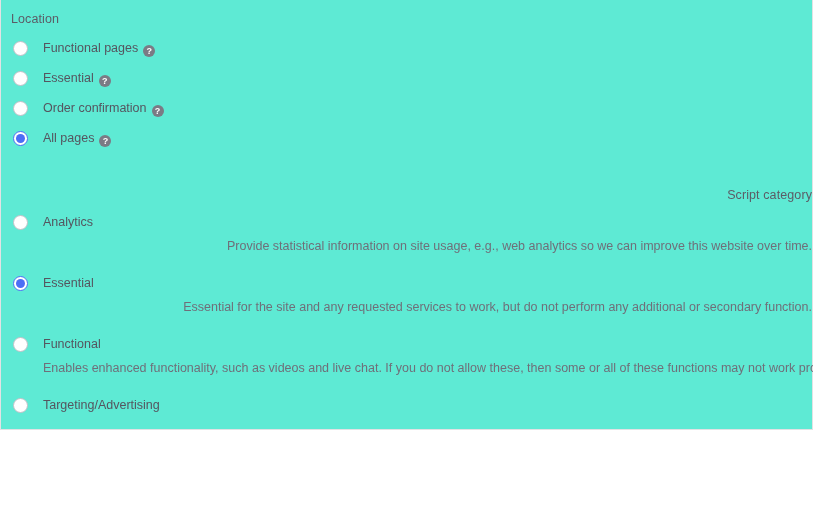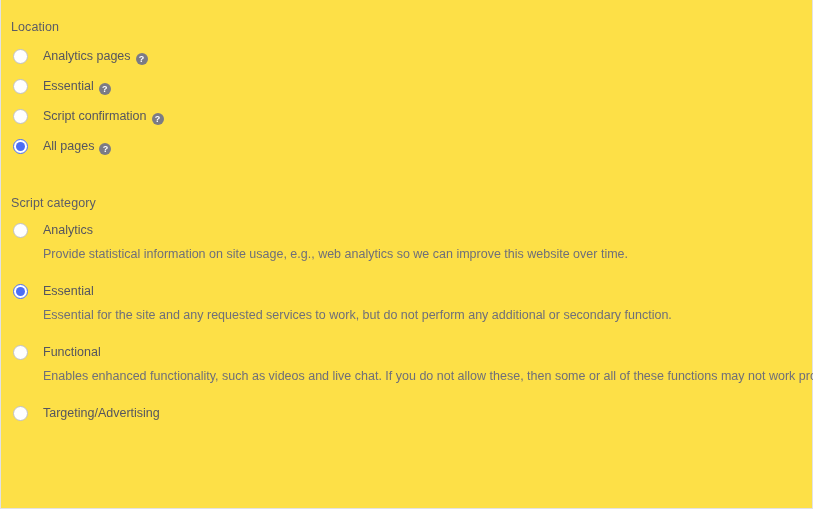--- a/index.html
+++ b/index.html
@@ -10,25 +10,25 @@
   body {
     font-family: "Liberation Sans", sans-serif;
     width: 813px;
     height: 509px;
     overflow: hidden;
   }
   .panel {
     position: relative;
     box-sizing: border-box;
     width: 813px;
-    height: 509px;
-    background: #fde047;
+    height: 430px;
+    background: #5eead4;
     border: 1px solid #e2e2e4;
     border-top: none;
-    padding: 8px 0 0 10px;
+    padding: 0 0 0 10px;
   }
   .group {
     position: relative;
   }
   .group-label {
     font-size: 12.5px;
     color: #5c5c66;
     line-height: 16px;
     letter-spacing: 0.1px;
   }
@@ -94,47 +94,47 @@
   .cat-desc {
     font-size: 12.5px;
     color: #6f6f79;
     line-height: 16px;
     margin-left: 32px;
     padding-top: 5px;
     white-space: nowrap;
   }
   .block-location { padding-top: 11px; }
   .block-location .group-label { margin-bottom: 6px; }
-  .block-category { padding-top: 34px; }
+  .block-category { padding-top: 34px; text-align: right; }
   .block-category .group-label { margin-bottom: 8px; }
   .block-category .cat-block { margin-bottom: 18px; }
   .block-type { padding-top: 25px; }
   .block-type .group-label { margin-bottom: 6px; }
 </style>
 </head>
 <body>
 
 <div class="panel">
 
   <div class="group block-location">
     <div class="group-label">Location</div>
 
     <div class="option-row">
       <span class="radio"></span>
-      <span class="option-label"><span>Analytics pages</span><span class="help-icon">?</span></span>
+      <span class="option-label"><span>Functional pages</span><span class="help-icon">?</span></span>
     </div>
 
     <div class="option-row">
       <span class="radio"></span>
       <span class="option-label"><span>Essential</span><span class="help-icon">?</span></span>
     </div>
 
     <div class="option-row">
       <span class="radio"></span>
-      <span class="option-label"><span>Script confirmation</span><span class="help-icon">?</span></span>
+      <span class="option-label"><span>Order confirmation</span><span class="help-icon">?</span></span>
     </div>
 
     <div class="option-row">
       <span class="radio checked"></span>
       <span class="option-label"><span>All pages</span><span class="help-icon">?</span></span>
     </div>
   </div>
 
   <div class="group block-category">
     <div class="group-label">Script category</div>

